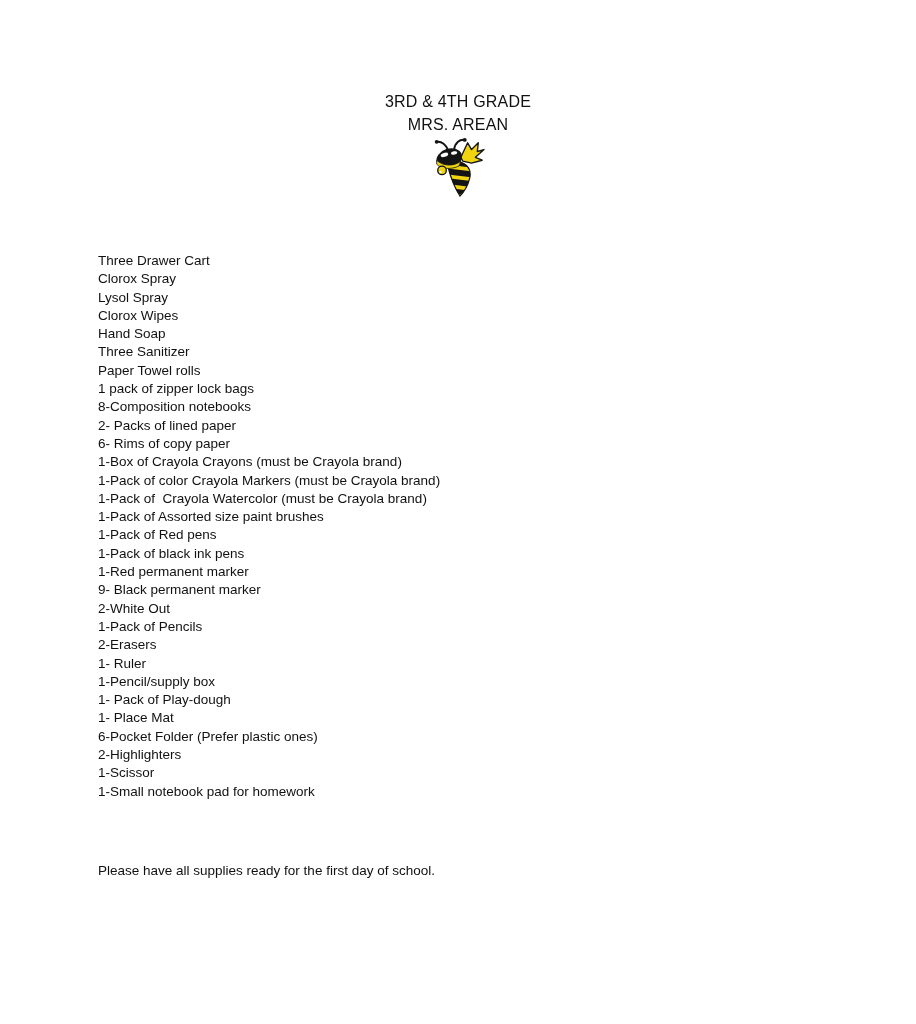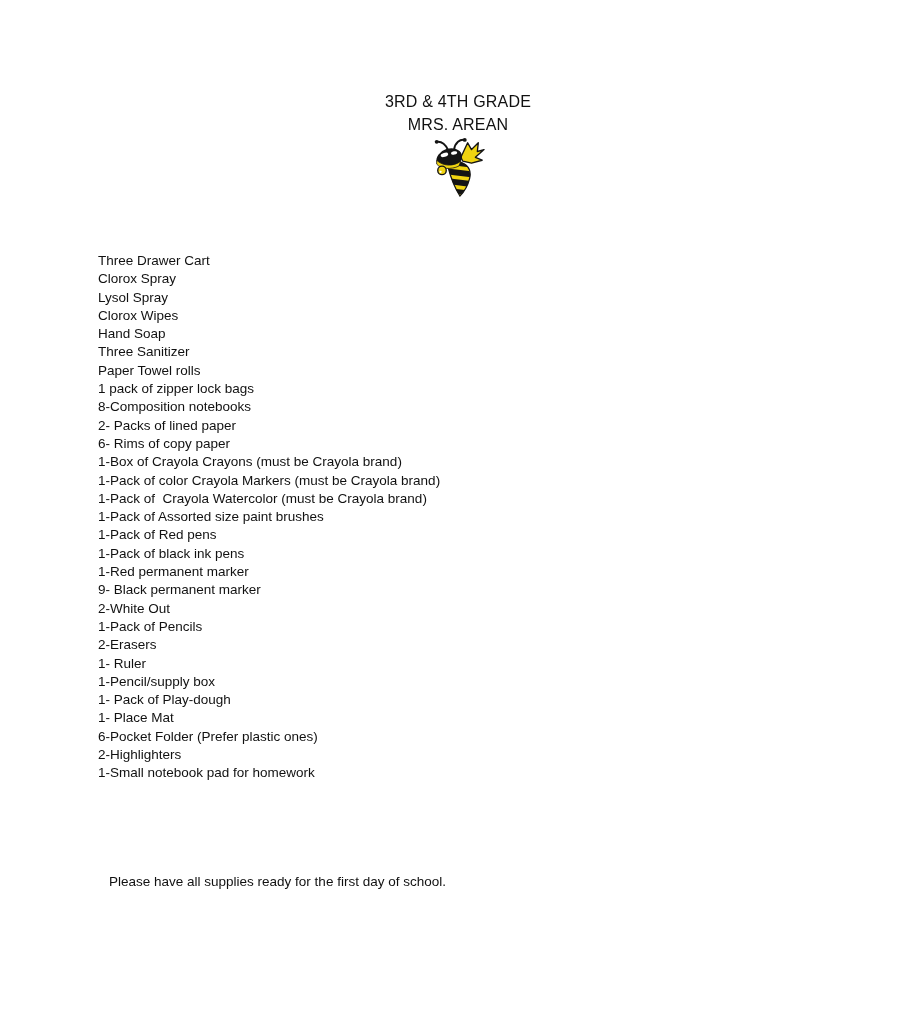--- a/index.html
+++ b/index.html
@@ -46,21 +46,21 @@
   }
   .supply-item {
     font-size: 13.5px;
     line-height: 18.3px;
     white-space: pre-wrap;
   }
   .footer-note {
     position: absolute;
     top: 862px;
     left: 98px;
-    margin: 11px;
+    margin: 0;
     font-size: 13.5px;
     line-height: 18.3px;
   }
 </style>
 </head>
 <body>
 
 <div class="page">
 
   <header class="doc-header">
@@ -158,19 +158,20 @@
       <div class="supply-item">1-Pencil/supply box</div>
 
       <div class="supply-item">1- Pack of Play-dough</div>
 
       <div class="supply-item">1- Place Mat</div>
 
       <div class="supply-item">6-Pocket Folder (Prefer plastic ones)</div>
 
       <div class="supply-item">2-Highlighters</div>
 
+      <div class="supply-item">1-Scissor</div>
 
       <div class="supply-item">1-Small notebook pad for homework</div>
     </main>
 
   <p class="footer-note">Please have all supplies ready for the first day of school.</p>
 
 </div>
 
 </body></html>

